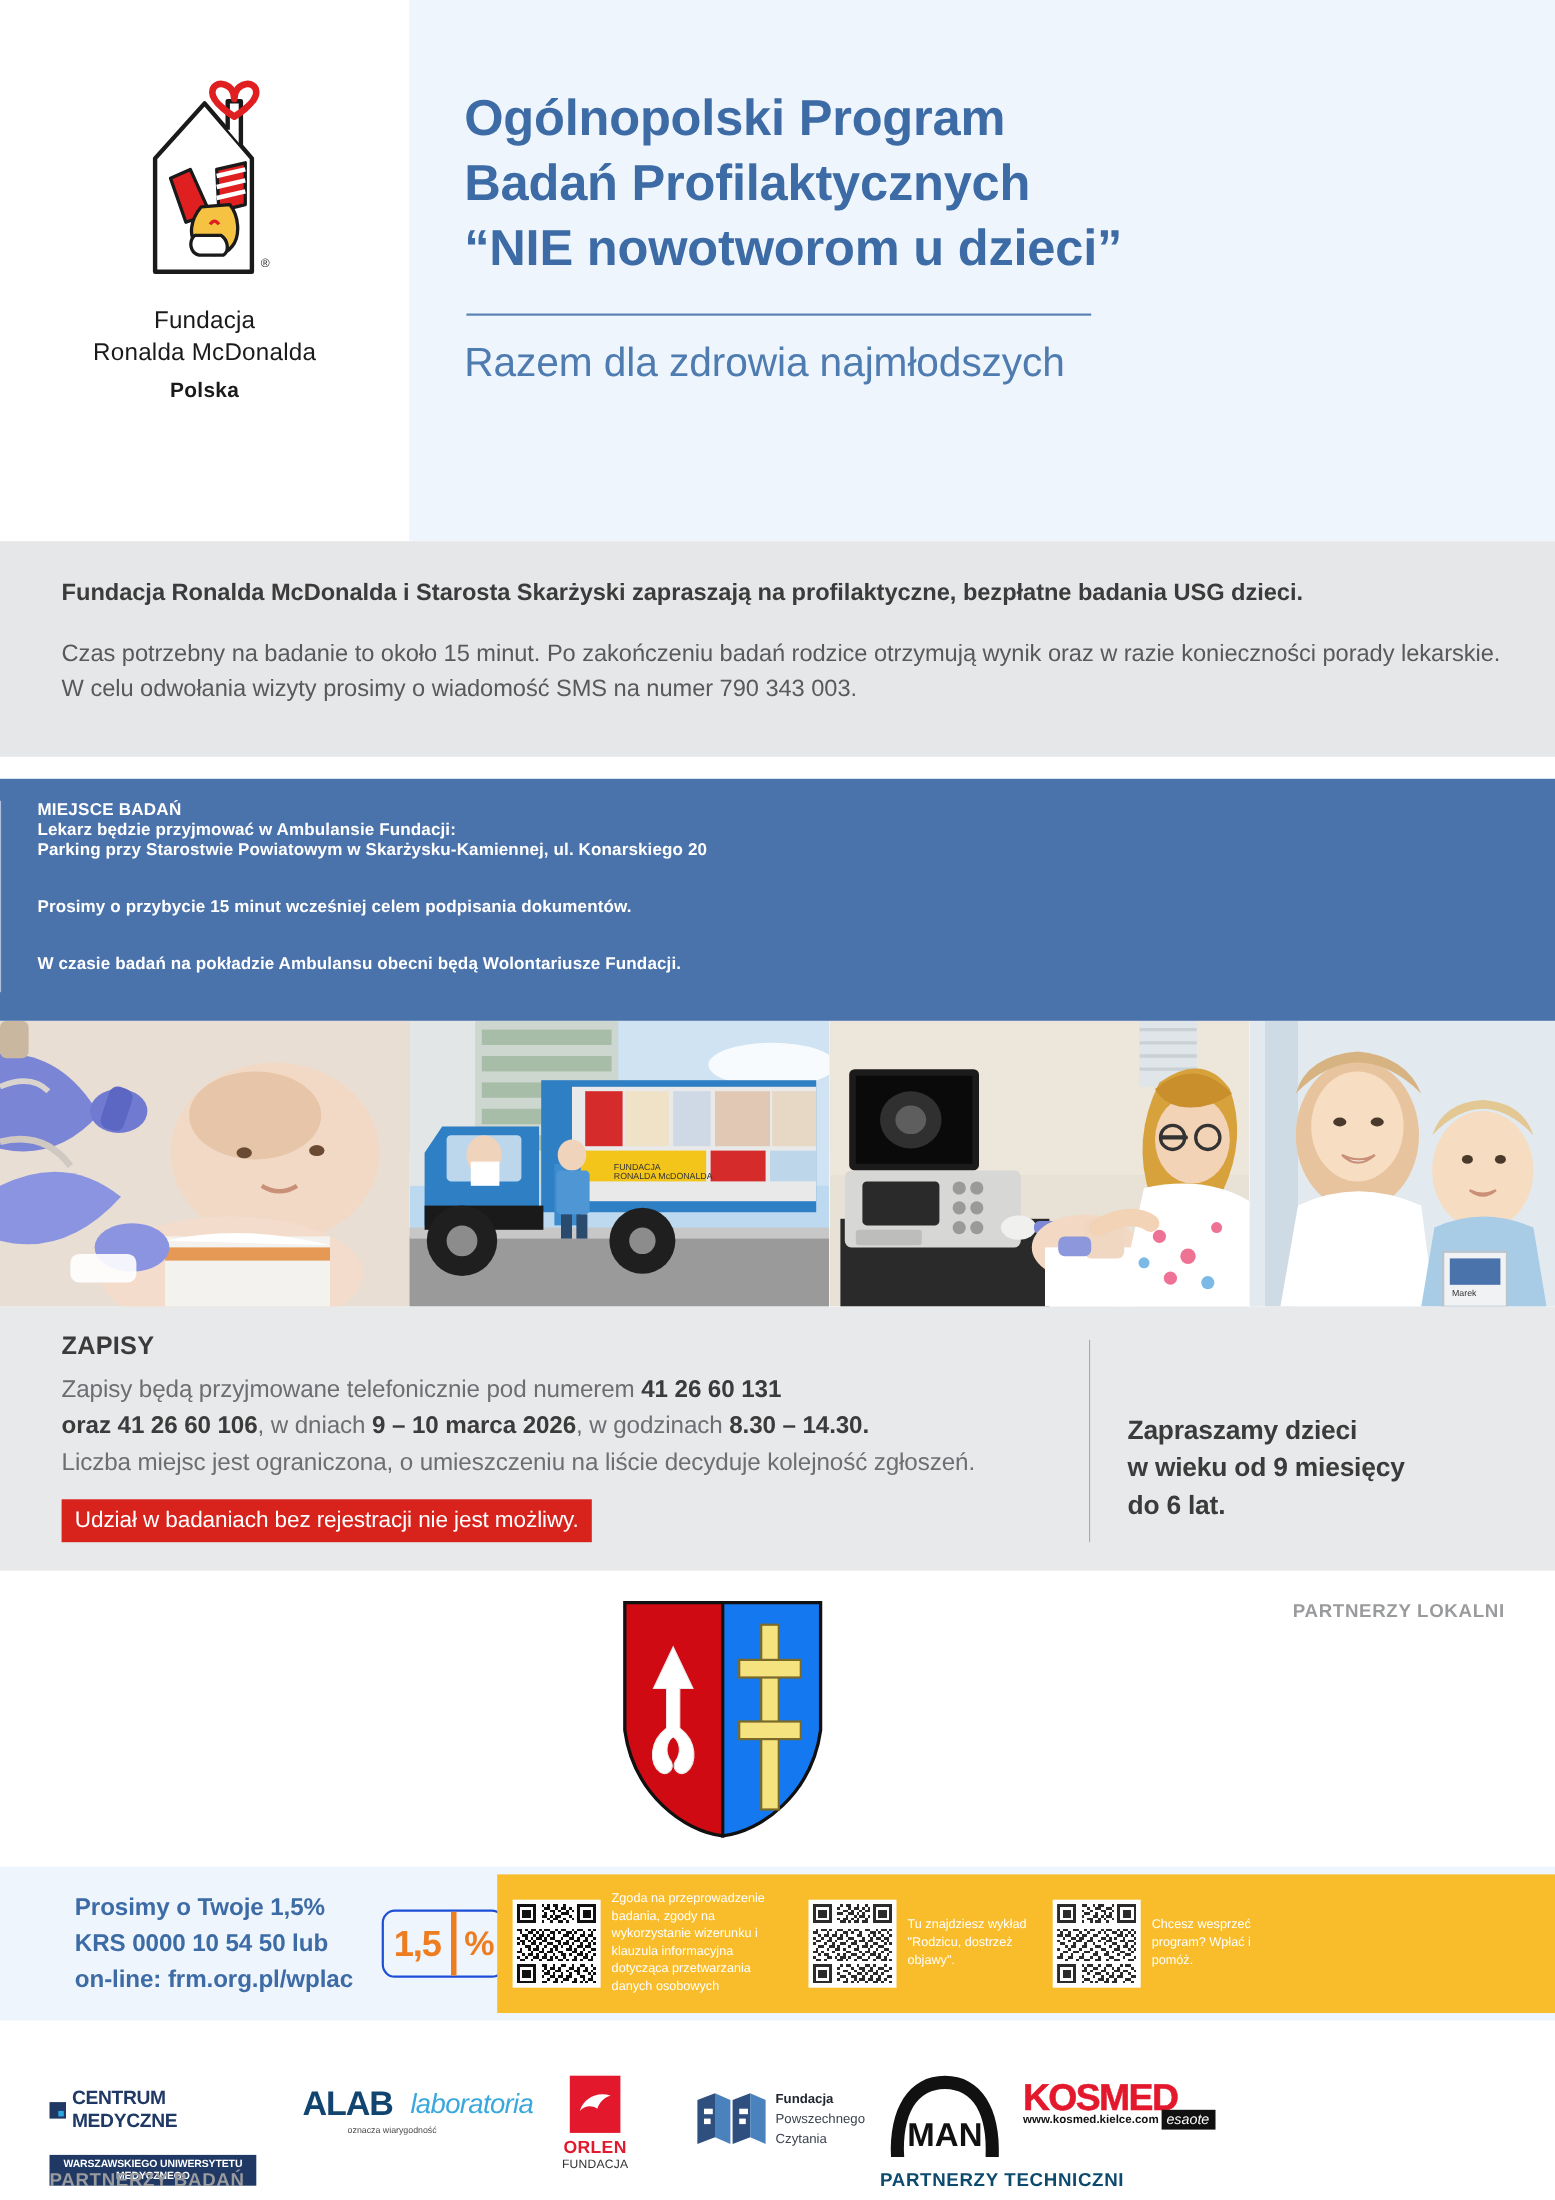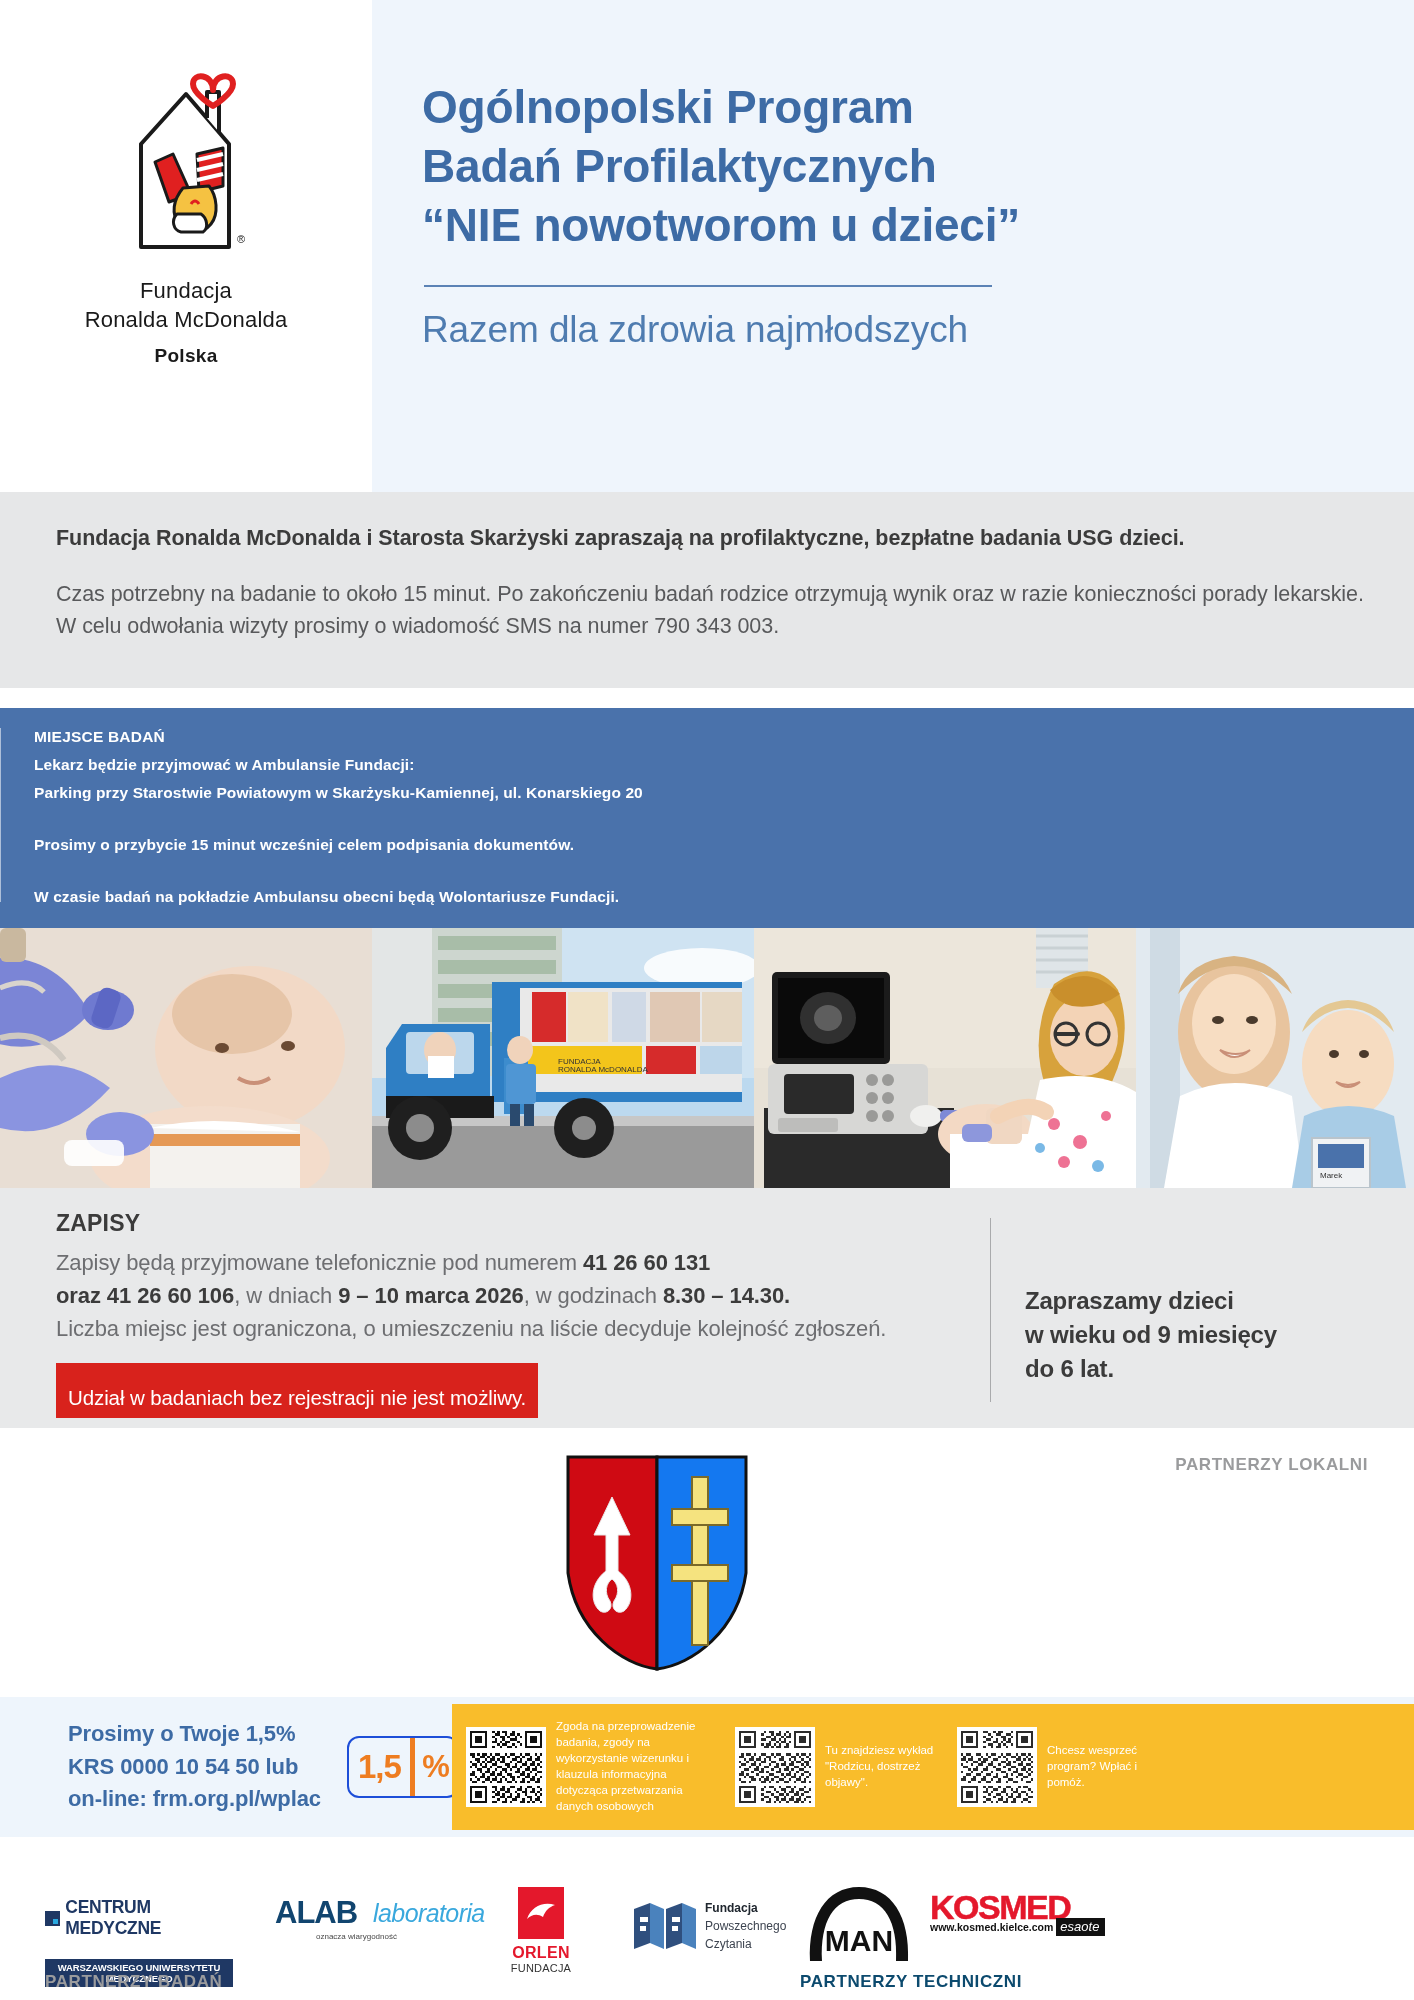--- a/index.html
+++ b/index.html
@@ -123,21 +123,21 @@
     width: 1px;
     margin: 20px 0 26px 0;
     background: rgba(255,255,255,.55);
   }
   .band-right {
     flex: 1;
     padding: 20px 20px 0 33px;
     color: #ffffff;
   }
   .band-h { font-size: 15.5px; font-weight: 700; letter-spacing: .2px; }
-  .band-l { font-size: 15.5px; font-weight: 700; margin-top: 10px; letter-spacing: .1px; }
+  .band-l { font-size: 15.5px; font-weight: 700; letter-spacing: .1px; }
   .band-p { font-size: 15.5px; font-weight: 700; margin-top: 34px; letter-spacing: .1px; }
 
   
   .photos {
     position: absolute;
     left: 0; top: 928px;
     width: 1414px; height: 260px;
     display: flex;
     overflow: hidden;
   }
@@ -171,21 +171,21 @@
     letter-spacing: -.1px;
   }
   .zapisy-p b { color: #3b3b3b; font-weight: 700; margin-top: 36px; }
   .zapisy-warn {
     display: inline-block;
     margin-top: 18px;
     background: #d8221c;
     color: #ffffff;
     font-size: 20.5px;
     font-weight: 400;
-    padding: 23px 12px 8px 12px;
+    padding: 7px 12px 8px 12px;
     letter-spacing: -.1px;
   }
   .zapisy-sep {
     width: 1px;
     margin: 8px 0 26px 0;
     background: #a9aaac;
   }
   .zapisy-right {
     flex: 1;
     padding: 74px 30px 0 34px;

